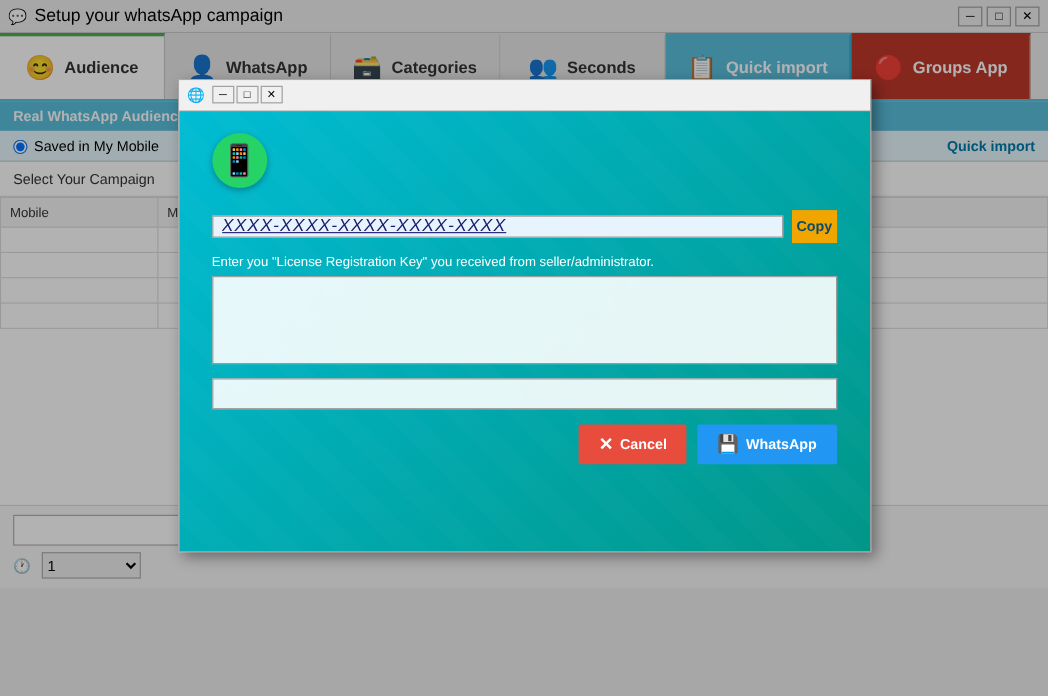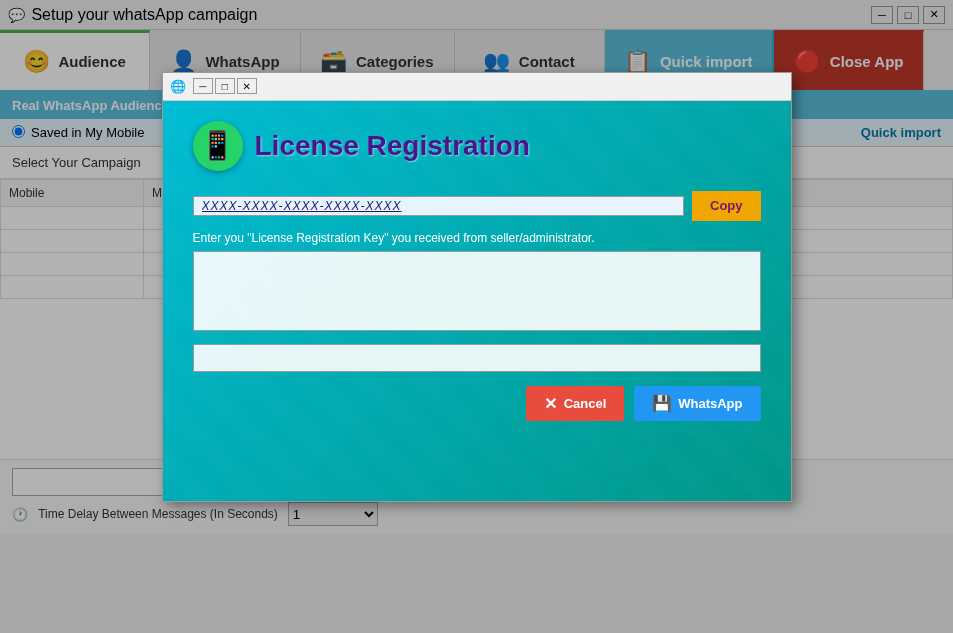--- a/index.html
+++ b/index.html
@@ -60,21 +60,21 @@
       font-weight: bold;
     }
     .source-options {
       background: #e8f8ff;
       padding: 6px 12px;
       display: flex;
       align-items: center;
       gap: 20px;
       border-bottom: 1px solid #ccc;
     }
-    .radio-option { display: flex; align-items: flex-start; gap: 6px; cursor: pointer; }
+    .radio-option { display: flex; align-items: flex-end; gap: 6px; cursor: pointer; }
 
     
     .campaign-section {
       padding: 8px 12px;
       border-bottom: 1px solid #ddd;
     }
     .campaign-label { font-size: 13px; color: #333; }
 
     
     .data-table {
@@ -219,29 +219,29 @@
       align-items: center;
       gap: 8px;
       margin-bottom: 10px;
     }
     .system-key-input {
       flex: 1;
       height: 20px;
       border: 1px solid #999;
       background: #e8f4fd;
       padding: 0 8px;
-      font-size: 12px;
+      font-size: 16px;
       color: #1a1a6e;
       font-style: italic;
     }
     .copy-btn {
       background: #f0a500;
-      color: #701a75;
+      color: #0c4a6e;
       border: none;
-      padding: 6px 18px;
+      padding: 6px 4px;
       font-size: 13px;
       font-weight: bold;
       cursor: pointer;
       height: 30px;
       white-space: nowrap;
     }
 
     .info-text {
       color: white;
       font-size: 12px;
@@ -315,29 +315,29 @@
   <div class="nav-tab">
     <span class="tab-icon">👤</span>
     <span>WhatsApp</span>
   </div>
   <div class="nav-tab">
     <span class="tab-icon">🗃️</span>
     <span>Categories</span>
   </div>
   <div class="nav-tab">
     <span class="tab-icon">👥</span>
-    <span>Contact</span>
+    <span>Seconds</span>
   </div>
   <div class="nav-tab quick-import">
     <span class="tab-icon">📋</span>
     <span>Quick import</span>
   </div>
   <div class="nav-tab close-app">
     <span class="tab-icon">🔴</span>
-    <span>Close App</span>
+    <span>Groups App</span>
   </div>
 </div>
 
 <div class="main-content">
 
   <div class="source-bar">
     <span>Real WhatsApp Audience Source From:</span>
   </div>
   <div class="source-options">
     <label class="radio-option">
@@ -394,21 +394,20 @@
         <span>Add to list</span>
       </button>
       <input type="text" class="input-list" style="max-width: 260px;">
       <button class="btn-add-list">
         <span>📋</span>
         <span>Add to list</span>
       </button>
     </div>
     <div class="delay-row">
       <span>🕐</span>
-      <span class="delay-label">Time Delay Between Messages (In Seconds)</span>
       <select class="delay-select">
         <option>1</option>
         <option>2</option>
         <option>3</option>
         <option>5</option>
         <option>10</option>
       </select>
     </div>
   </div>
 </div>
@@ -425,21 +424,20 @@
       </div>
     </div>
 
     <div class="modal-body">
       <div class="modal-bg-pattern"></div>
 
       <div class="modal-header">
         <div class="modal-logo">
           <span>📱</span>
         </div>
-        <div class="modal-title">License Registration</div>
       </div>
 
       <div class="modal-form">
         <div class="system-key-row">
           <input type="text" class="system-key-input" value="XXXX-XXXX-XXXX-XXXX-XXXX" style="font-style: italic; color: rgb(26, 26, 110); text-decoration: underline; letter-spacing: 1px;">
           <button class="copy-btn">Copy</button>
         </div>
 
 
         <p class="license-label" style="color:white; font-size:12px; margin-bottom:6px;">Enter you "License Registration Key" you received from seller/administrator.</p>

